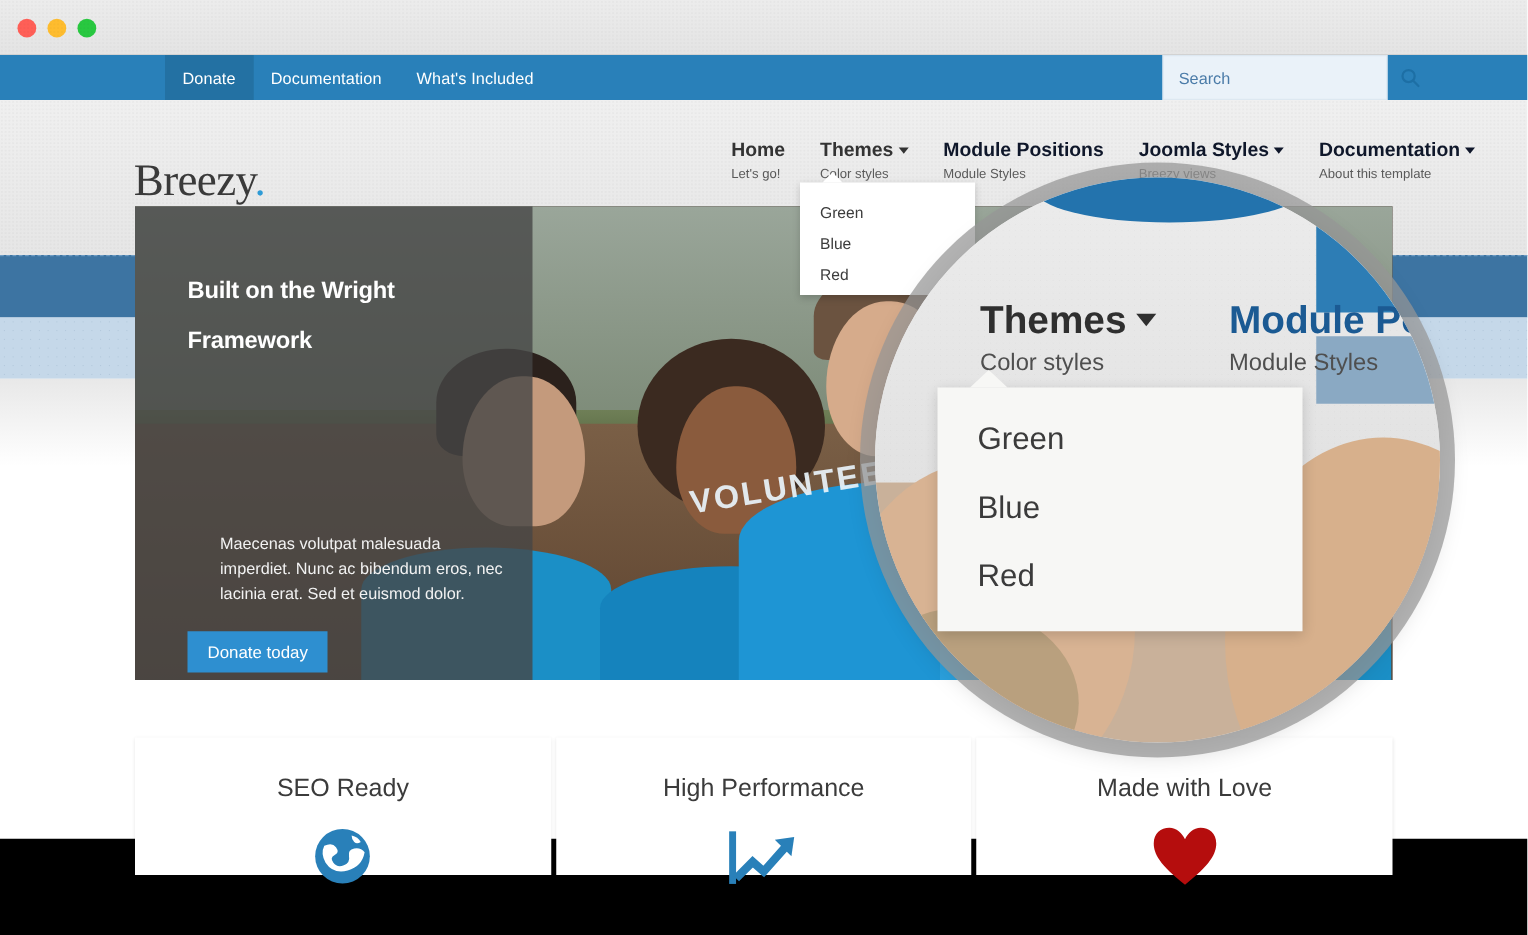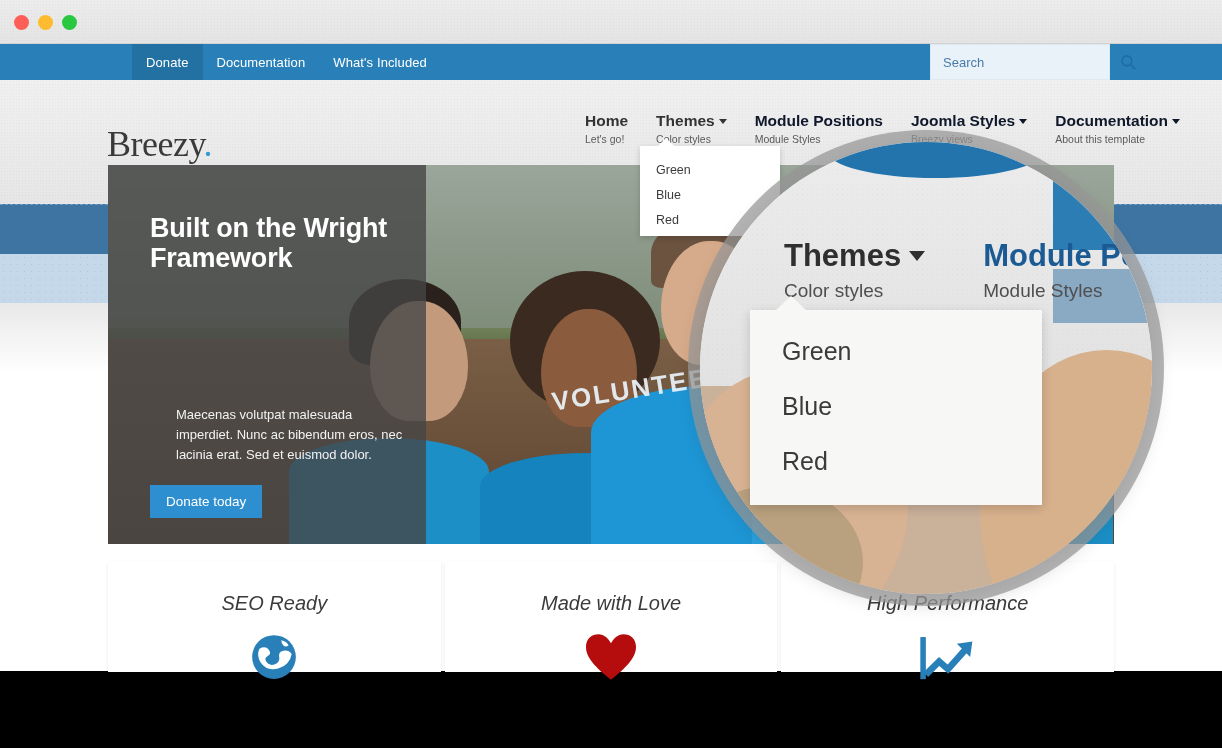--- a/index.html
+++ b/index.html
@@ -142,31 +142,31 @@
     position:absolute; left:44%; top:55%; font-size: 26px; font-weight:bold; color:#eaf4fb;
     transform: rotate(-9deg); letter-spacing: 2px; font-family:"Liberation Sans", sans-serif;
     opacity:.92;
   }
   .hero-overlay {
     position: absolute; left: 0; top: 0; width: 318px; height: 100%;
     background: rgba(70,70,70,0.80);
   }
   .hero-content { position: absolute; left: 42px; top: 48px; width: 260px; z-index: 4; }
   .hero-title {
-    color: #ffffff; font-size: 27px; font-weight: bold; line-height: 30px; letter-spacing: -.2px;
+    color: #ffffff; font-size: 19px; font-weight: bold; line-height: 40px; letter-spacing: -.2px;
   }
   .hero-body { color: #f2f2f2; font-size: 13px; line-height: 20px; margin-top: 132px; margin-left: 26px; }
   .hero-btn {
     display: inline-block; margin-top: 20px; background: #2e8fd0; color: #ffffff;
     font-size: 13.5px; padding: 9px 16px; border: 0; cursor: pointer;
     font-family: "Liberation Sans", sans-serif;
   }
 
   
-  .cards { position: absolute; left: 108px; top: 562px; width: 1006px; height: 110px; display: flex; gap: 4px; font-style: italic; }
+  .cards { position: absolute; left: 108px; top: 590px; width: 1006px; height: 110px; display: flex; gap: 4px; }
   .card { flex: 1; background: #ffffff; box-shadow: 0 1px 3px rgba(0,0,0,0.10); padding-top: 30px; text-align: center; }
   .card-title { font-size: 20px; color: #3b3b3b; }
   .card-icon { margin-top: 16px; height: 52px; display:flex; align-items:center; justify-content:center;}
 
   
   .lens {
     position: absolute; left: 700px; top: 142px; width: 452px; height: 452px;
     border-radius: 50%; overflow: hidden; z-index: 40;
     box-shadow: 0 0 0 12px rgba(150,150,150,0.72), 0 6px 22px rgba(0,0,0,0.22);
     background: #e9e9e9;
@@ -347,35 +347,35 @@
       <div class="card-icon">
         <svg viewBox="0 0 48 48" width="50" height="50">
           <circle cx="24" cy="24" r="21" fill="#2980b9"></circle>
           <path d="M10 16 q6 -3 9 1 q3 4 -1 6 q-4 2 -1 6 q3 4 8 2 q5 -2 4 -7 q-1 -5 4 -6 q5 -1 8 3
                    q-2 11 -13 14 q-11 3 -17 -6 q-4 -7 -1 -13z" fill="#ffffff"></path>
           <path d="M31 8 q5 1 7 5 q-3 2 -5 0 q-2 -2 -2 -5z" fill="#ffffff"></path>
         </svg>
       </div>
     </div>
     <div class="card">
-      <div class="card-title">Made with Love</div>
-      <div class="card-icon">
-        <svg viewBox="0 0 48 44" width="56" height="50">
-          <path d="M24 42 C6 28 2 20 2 13 C2 6 7 2 13 2 C18 2 22 6 24 10 C26 6 30 2 35 2
-                   C41 2 46 6 46 13 C46 20 42 28 24 42Z" fill="#b50d0d"></path>
-        </svg>
-      </div>
-    </div>
-    <div class="card">
       <div class="card-title">High Performance</div>
       <div class="card-icon">
         <svg viewBox="0 0 56 44" width="62" height="50">
           <rect x="3" y="4" width="5" height="38" fill="#2980b9"></rect>
           <path d="M8 38 L20 26 L28 33 L44 15" stroke="#2980b9" stroke-width="6" fill="none" stroke-linejoin="miter"></path>
           <path d="M36 10 L50 8 L48 22 Z" fill="#2980b9"></path>
+        </svg>
+      </div>
+    </div>
+    <div class="card">
+      <div class="card-title">Made with Love</div>
+      <div class="card-icon">
+        <svg viewBox="0 0 48 44" width="56" height="50">
+          <path d="M24 42 C6 28 2 20 2 13 C2 6 7 2 13 2 C18 2 22 6 24 10 C26 6 30 2 35 2
+                   C41 2 46 6 46 13 C46 20 42 28 24 42Z" fill="#b50d0d"></path>
         </svg>
       </div>
     </div>
   </div>
 
   <div class="lens">
     <div class="lens-inner">
       <div class="lens-bgtop"></div>
       <div class="lens-bgbottom"></div>
       <div class="lens-bluetop"></div>

